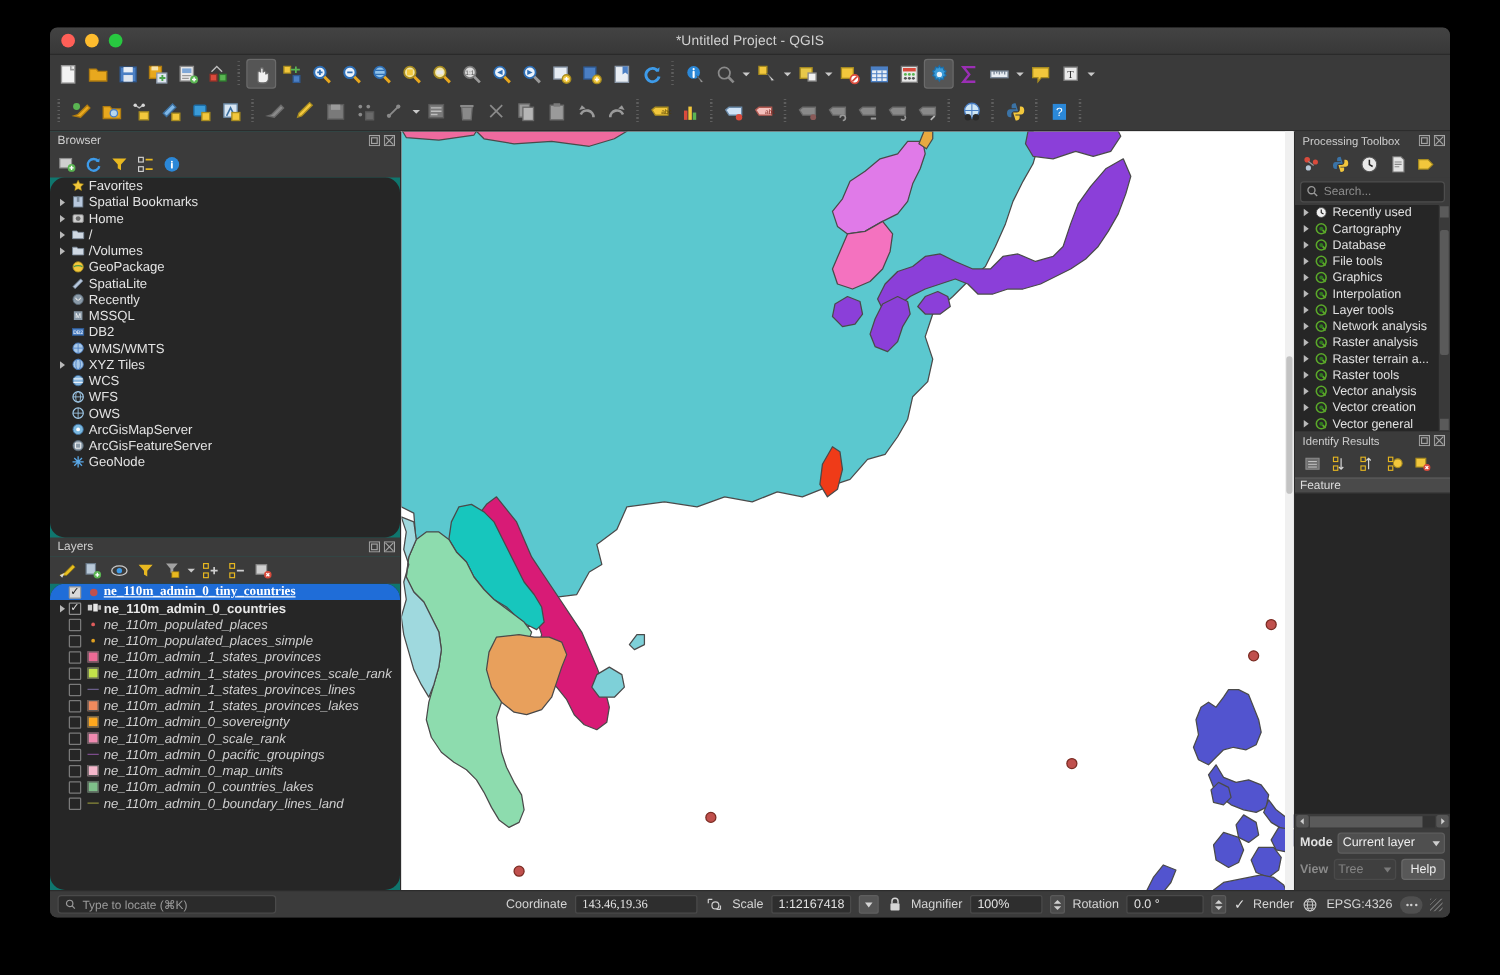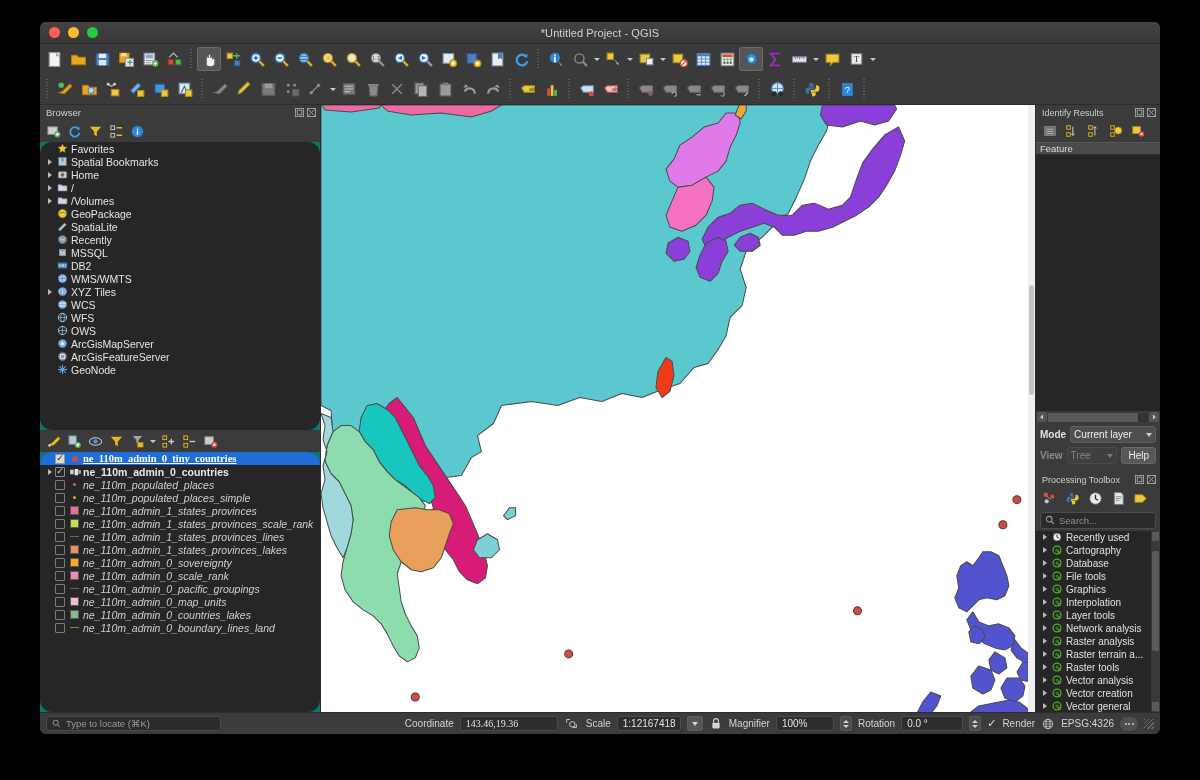--- a/index.html
+++ b/index.html
@@ -1038,20 +1038,33 @@
                   <svg width="11" height="11" viewBox="0 0 16 16">
                     <path d="M8 1.5v13M1.5 8h13M3.5 3.5l9 9M12.5 3.5l-9 9" stroke="#5aa8e8" stroke-width="1.5"></path>
                   </svg>
                 </span>
                 <span class="tlabel">GeoNode</span>
               </div>
             </div>
       </div>
 
       <div class="panel" style="flex:1 1 auto;">
+        <div class="panel-title">
+          <span class="ttl">Layers</span>
+          <span class="pbtns">
+            <svg class="pbtn" viewBox="0 0 10 10">
+                  <rect x="0.5" y="0.5" width="9" height="9" fill="none" stroke="#c0c0c0"></rect>
+                  <rect x="2.5" y="2.5" width="5" height="5" fill="none" stroke="#c0c0c0"></rect>
+                </svg>
+            <svg class="pbtn" viewBox="0 0 10 10">
+                  <rect x="0.5" y="0.5" width="9" height="9" fill="none" stroke="#c0c0c0"></rect>
+                  <path d="M1.5 1.5 L8.5 8.5 M8.5 1.5 L1.5 8.5" stroke="#c0c0c0" fill="none"></path>
+                </svg>
+          </span>
+        </div>
         <div class="panel-toolbar">
           <div class="pt-btn">
             <svg width="15" height="15" viewBox="0 0 16 16">
                   <path d="M2 12l4-2 7-7 2 2-7 7z" fill="#e8c020" stroke="#a08010" stroke-width=".7"></path>
                   <path d="M2 12l2 2 2-4z" fill="#d9d9d9"></path>
                 </svg>
           </div>
           <div class="pt-btn">
             <svg width="15" height="15" viewBox="0 0 16 16">
                   <rect x="2" y="2" width="8" height="9" fill="#b8c8d8" stroke="#6a7a8a"></rect>
@@ -1269,106 +1282,20 @@
             <circle cx="94" cy="591" r="4" fill="#c0504d"></circle>
           </g>
         </svg>
         <div class="map-scroll-v">
           <div class="map-scroll-thumb"></div>
         </div>
       </div>
     </div>
 
     <div class="right-col">
-
-      <div class="panel" style="flex:1 1 auto;">
-        <div class="panel-title">
-          <span class="ttl" style="font-size:9px;">Identify Results</span>
-          <span class="pbtns">
-            <svg class="pbtn" viewBox="0 0 10 10">
-                  <rect x="0.5" y="0.5" width="9" height="9" fill="none" stroke="#c0c0c0"></rect>
-                  <rect x="2.5" y="2.5" width="5" height="5" fill="none" stroke="#c0c0c0"></rect>
-                </svg>
-            <svg class="pbtn" viewBox="0 0 10 10">
-                  <rect x="0.5" y="0.5" width="9" height="9" fill="none" stroke="#c0c0c0"></rect>
-                  <path d="M1.5 1.5 L8.5 8.5 M8.5 1.5 L1.5 8.5" stroke="#c0c0c0" fill="none"></path>
-                </svg>
-          </span>
-        </div>
-        <div class="panel-toolbar" style="gap:3px;">
-          <div class="pt-btn">
-            <svg width="14" height="14" viewBox="0 0 16 16">
-                  <rect x="2" y="3" width="12" height="10" fill="#6e6e6e" stroke="#8a8a8a"></rect>
-                  <path d="M4 6h8M4 8.5h8M4 11h8" stroke="#c7c7c7" stroke-width=".9"></path>
-                </svg>
-          </div>
-          <div class="pt-btn">
-            <svg width="14" height="14" viewBox="0 0 16 16">
-                  <rect x="2" y="2" width="4" height="4" fill="none" stroke="#e8b820"></rect>
-                  <rect x="2" y="10" width="4" height="4" fill="none" stroke="#e8b820"></rect>
-                  <path d="M9 3v10M7 11l2 2 2-2" stroke="#d6d6d6" stroke-width="1.1" fill="none"></path>
-                </svg>
-          </div>
-          <div class="pt-btn">
-            <svg width="14" height="14" viewBox="0 0 16 16">
-                  <rect x="2" y="2" width="4" height="4" fill="none" stroke="#e8b820"></rect>
-                  <rect x="2" y="10" width="4" height="4" fill="none" stroke="#e8b820"></rect>
-                  <path d="M9 13V3M7 5l2-2 2 2" stroke="#d6d6d6" stroke-width="1.1" fill="none"></path>
-                </svg>
-          </div>
-          <div class="pt-btn">
-            <svg width="14" height="14" viewBox="0 0 16 16">
-                  <rect x="2" y="2" width="4" height="4" fill="none" stroke="#e8b820"></rect>
-                  <rect x="2" y="10" width="4" height="4" fill="none" stroke="#e8b820"></rect>
-                  <circle cx="10.5" cy="7.5" r="4" fill="#f2c73c" stroke="#a88c20"></circle>
-                </svg>
-          </div>
-          <div class="pt-btn">
-            <svg width="14" height="14" viewBox="0 0 16 16">
-                  <rect x="2" y="3" width="9" height="8" fill="#f2c73c" stroke="#a88c20"></rect>
-                  <circle cx="12" cy="11.5" r="3.2" fill="#d94b3c"></circle>
-                  <path d="M10.7 10.2l2.6 2.6M13.3 10.2l-2.6 2.6" stroke="#fff" stroke-width="1.1"></path>
-                </svg>
-          </div>
-        </div>
-        <div class="feature-hdr">Feature</div>
-        <div class="ir-body"></div>
-        <div class="hscroll">
-          <div class="hs-arrow">
-            <svg width="6" height="6" viewBox="0 0 6 6">
-                  <path d="M4 0.5L1.2 3 4 5.5z" fill="#cfcfcf"></path>
-                </svg>
-          </div>
-          <div class="hs-track">
-                <div class="hs-thumb"></div>
-              </div>
-          <div class="hs-arrow">
-            <svg width="6" height="6" viewBox="0 0 6 6">
-                  <path d="M2 0.5L4.8 3 2 5.5z" fill="#cfcfcf"></path>
-                </svg>
-          </div>
-        </div>
-        <div class="ir-footer">
-          <div class="ir-line">
-            <span class="ir-label">Mode</span>
-            <div class="combo">
-              <span class="cv">Current layer</span>
-              <span class="ca"></span>
-            </div>
-          </div>
-          <div class="ir-line">
-            <span class="ir-label dim">View</span>
-            <div class="combo dim">
-              <span class="cv">Tree</span>
-              <span class="ca"></span>
-            </div>
-            <div class="helpbtn">Help</div>
-          </div>
-        </div>
-      </div>
 
       <div class="panel" style="flex:0 0 240px;">
         <div class="panel-title">
           <span class="ttl" style="font-size:9px;">Processing Toolbox</span>
           <span class="pbtns">
             <svg class="pbtn" viewBox="0 0 10 10">
                   <rect x="0.5" y="0.5" width="9" height="9" fill="none" stroke="#c0c0c0"></rect>
                   <rect x="2.5" y="2.5" width="5" height="5" fill="none" stroke="#c0c0c0"></rect>
                 </svg>
             <svg class="pbtn" viewBox="0 0 10 10">
@@ -1573,20 +1500,106 @@
                   <span class="tlabel">Vector general</span>
                 </div>
               </div>
           <div class="ptb-scroll">
             <div class="ptb-arrow" style="top:1px;"></div>
             <div class="ptb-thumb"></div>
             <div class="ptb-arrow" style="bottom:1px;"></div>
           </div>
         </div>
       </div>
+
+      <div class="panel" style="flex:1 1 auto;">
+        <div class="panel-title">
+          <span class="ttl" style="font-size:9px;">Identify Results</span>
+          <span class="pbtns">
+            <svg class="pbtn" viewBox="0 0 10 10">
+                  <rect x="0.5" y="0.5" width="9" height="9" fill="none" stroke="#c0c0c0"></rect>
+                  <rect x="2.5" y="2.5" width="5" height="5" fill="none" stroke="#c0c0c0"></rect>
+                </svg>
+            <svg class="pbtn" viewBox="0 0 10 10">
+                  <rect x="0.5" y="0.5" width="9" height="9" fill="none" stroke="#c0c0c0"></rect>
+                  <path d="M1.5 1.5 L8.5 8.5 M8.5 1.5 L1.5 8.5" stroke="#c0c0c0" fill="none"></path>
+                </svg>
+          </span>
+        </div>
+        <div class="panel-toolbar" style="gap:3px;">
+          <div class="pt-btn">
+            <svg width="14" height="14" viewBox="0 0 16 16">
+                  <rect x="2" y="3" width="12" height="10" fill="#6e6e6e" stroke="#8a8a8a"></rect>
+                  <path d="M4 6h8M4 8.5h8M4 11h8" stroke="#c7c7c7" stroke-width=".9"></path>
+                </svg>
+          </div>
+          <div class="pt-btn">
+            <svg width="14" height="14" viewBox="0 0 16 16">
+                  <rect x="2" y="2" width="4" height="4" fill="none" stroke="#e8b820"></rect>
+                  <rect x="2" y="10" width="4" height="4" fill="none" stroke="#e8b820"></rect>
+                  <path d="M9 3v10M7 11l2 2 2-2" stroke="#d6d6d6" stroke-width="1.1" fill="none"></path>
+                </svg>
+          </div>
+          <div class="pt-btn">
+            <svg width="14" height="14" viewBox="0 0 16 16">
+                  <rect x="2" y="2" width="4" height="4" fill="none" stroke="#e8b820"></rect>
+                  <rect x="2" y="10" width="4" height="4" fill="none" stroke="#e8b820"></rect>
+                  <path d="M9 13V3M7 5l2-2 2 2" stroke="#d6d6d6" stroke-width="1.1" fill="none"></path>
+                </svg>
+          </div>
+          <div class="pt-btn">
+            <svg width="14" height="14" viewBox="0 0 16 16">
+                  <rect x="2" y="2" width="4" height="4" fill="none" stroke="#e8b820"></rect>
+                  <rect x="2" y="10" width="4" height="4" fill="none" stroke="#e8b820"></rect>
+                  <circle cx="10.5" cy="7.5" r="4" fill="#f2c73c" stroke="#a88c20"></circle>
+                </svg>
+          </div>
+          <div class="pt-btn">
+            <svg width="14" height="14" viewBox="0 0 16 16">
+                  <rect x="2" y="3" width="9" height="8" fill="#f2c73c" stroke="#a88c20"></rect>
+                  <circle cx="12" cy="11.5" r="3.2" fill="#d94b3c"></circle>
+                  <path d="M10.7 10.2l2.6 2.6M13.3 10.2l-2.6 2.6" stroke="#fff" stroke-width="1.1"></path>
+                </svg>
+          </div>
+        </div>
+        <div class="feature-hdr">Feature</div>
+        <div class="ir-body"></div>
+        <div class="hscroll">
+          <div class="hs-arrow">
+            <svg width="6" height="6" viewBox="0 0 6 6">
+                  <path d="M4 0.5L1.2 3 4 5.5z" fill="#cfcfcf"></path>
+                </svg>
+          </div>
+          <div class="hs-track">
+                <div class="hs-thumb"></div>
+              </div>
+          <div class="hs-arrow">
+            <svg width="6" height="6" viewBox="0 0 6 6">
+                  <path d="M2 0.5L4.8 3 2 5.5z" fill="#cfcfcf"></path>
+                </svg>
+          </div>
+        </div>
+        <div class="ir-footer">
+          <div class="ir-line">
+            <span class="ir-label">Mode</span>
+            <div class="combo">
+              <span class="cv">Current layer</span>
+              <span class="ca"></span>
+            </div>
+          </div>
+          <div class="ir-line">
+            <span class="ir-label dim">View</span>
+            <div class="combo dim">
+              <span class="cv">Tree</span>
+              <span class="ca"></span>
+            </div>
+            <div class="helpbtn">Help</div>
+          </div>
+        </div>
+      </div>
     </div>
   </div>
 
   <div class="statusbar">
     <div class="locate">
       <svg width="9" height="9" viewBox="0 0 12 12">
             <circle cx="5" cy="5" r="3.4" fill="none" stroke="#9a9a9a" stroke-width="1.3"></circle>
             <path d="M7.6 7.6L10.5 10.5" stroke="#9a9a9a" stroke-width="1.3"></path>
           </svg>
       <span>Type to locate (⌘K)</span>

